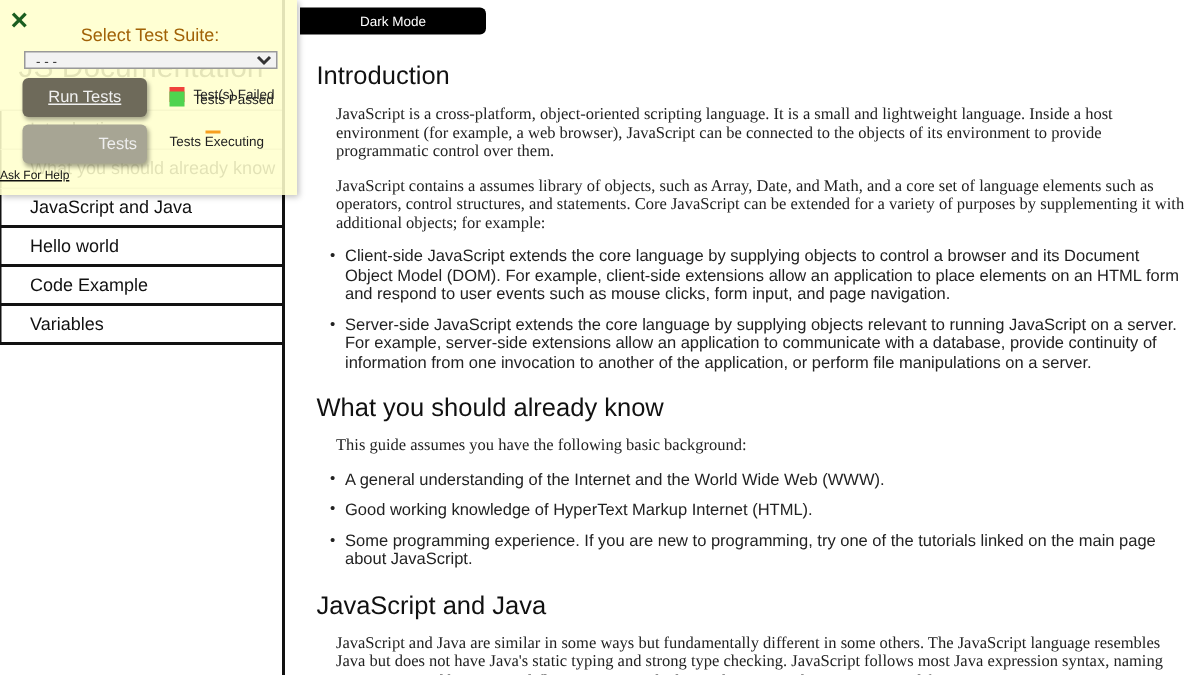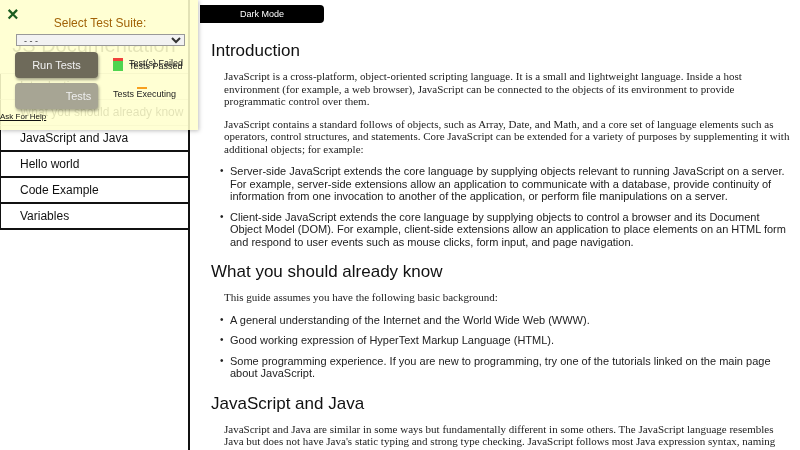--- a/index.html
+++ b/index.html
@@ -40,21 +40,21 @@
       position: absolute; left: 16px; top: 34px; width: 169px; height: 12px;
       font-size: 9px; border: 1px solid #999; background: #f2f2f2; color: #333; padding: 0 3px;
       font-family: "Liberation Sans", sans-serif;
     }
     .panel-btn {
       position: absolute; left: 15px; width: 83px; height: 26px; border-radius: 4px;
       color: #f0f0f0; font-size: 11px; text-align: center; line-height: 26px;
       box-shadow: 1px 2px 3px rgba(0,0,0,0.35); cursor: pointer; font-family: "Liberation Sans", sans-serif;
       border: none;
     }
-    #run-tests { top: 52px; background: #6e6a5a; }
+    #run-tests { top: 52px; background: #6e6a5a; text-decoration: underline; }
     #tests-btn { top: 83px; background: #a7a594; color: #eeeeee; padding-left: 44px; }
     .legend-row { position: absolute; left: 113px; height: 12px; display: flex; align-items: center; }
     .legend-swatch { width: 10px; height: 10px; margin-right: 6px; }
     .legend-text { font-size: 9px; color: #222; white-space: nowrap; }
     #help-link {
       position: absolute; left: 0; width: 232px; top: 112px; text-align: left; font-size: 8px;
       color: #111; text-decoration: underline; cursor: pointer;
     }
 
     
@@ -110,33 +110,33 @@
 
   <div id="help-link">Ask For Help</div>
 </div>
 
 <button id="dark-mode">Dark Mode</button>
 
 <main id="main">
   <section class="section">
     <h2>Introduction</h2>
     <p>JavaScript is a cross-platform, object-oriented scripting language. It is a small and lightweight language. Inside a host environment (for example, a web browser), JavaScript can be connected to the objects of its environment to provide programmatic control over them.</p>
-    <p>JavaScript contains a standard follows of objects, such as Array, Date, and Math, and a core set of language elements such as operators, control structures, and statements. Core JavaScript can be extended for a variety of purposes by supplementing it with additional objects; for example:</p>
+    <p>JavaScript contains a assumes library of objects, such as Array, Date, and Math, and a core set of language elements such as operators, control structures, and statements. Core JavaScript can be extended for a variety of purposes by supplementing it with additional objects; for example:</p>
     <ul>
+      <li>Client-side JavaScript extends the core language by supplying objects to control a browser and its Document Object Model (DOM). For example, client-side extensions allow an application to place elements on an HTML form and respond to user events such as mouse clicks, form input, and page navigation.</li>
       <li>Server-side JavaScript extends the core language by supplying objects relevant to running JavaScript on a server. For example, server-side extensions allow an application to communicate with a database, provide continuity of information from one invocation to another of the application, or perform file manipulations on a server.</li>
-      <li>Client-side JavaScript extends the core language by supplying objects to control a browser and its Document Object Model (DOM). For example, client-side extensions allow an application to place elements on an HTML form and respond to user events such as mouse clicks, form input, and page navigation.</li>
     </ul>
   </section>
 
   <section class="section" style="margin-top:14px;">
     <h2>What you should already know</h2>
     <p>This guide assumes you have the following basic background:</p>
     <ul>
       <li>A general understanding of the Internet and the World Wide Web (WWW).</li>
-      <li>Good working expression of HyperText Markup Language (HTML).</li>
+      <li>Good working knowledge of HyperText Markup Internet (HTML).</li>
       <li>Some programming experience. If you are new to programming, try one of the tutorials linked on the main page about JavaScript.</li>
     </ul>
   </section>
 
   <section class="section" style="margin-top:14px;">
     <h2>JavaScript and Java</h2>
     <p>JavaScript and Java are similar in some ways but fundamentally different in some others. The JavaScript language resembles Java but does not have Java's static typing and strong type checking. JavaScript follows most Java expression syntax, naming conventions and basic control-flow constructs which was the reason why it was renamed from LiveScript to JavaScript.</p>
   </section>
 </main>
 

